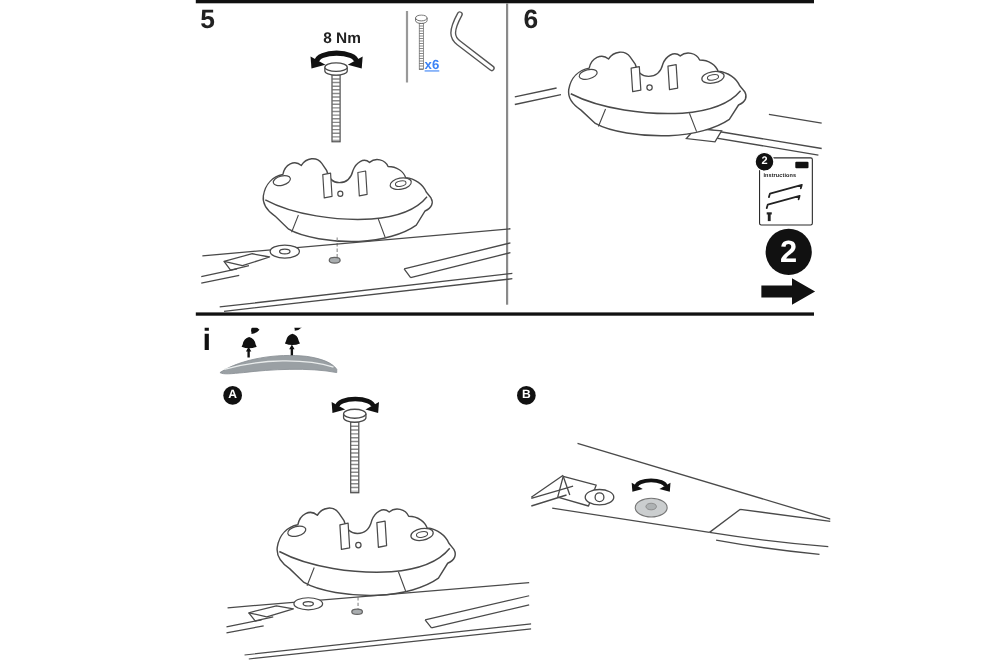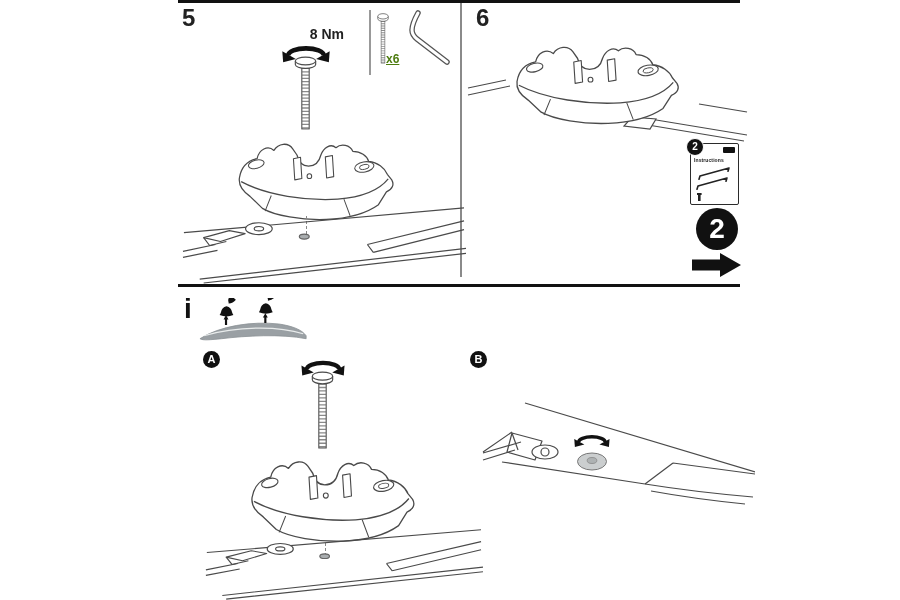--- a/index.html
+++ b/index.html
@@ -8,23 +8,23 @@
   }
   html,body{margin:0;padding:0;}
   body{
     width:900px;height:600px;position:relative;background:#fff;overflow:hidden;
     font-family:"Liberation Sans","DejaVu Sans",sans-serif;color:var(--ink);
   }
   .abs{position:absolute;}
   .rule{position:absolute;height:3px;background:var(--accent);}
   .vdiv{position:absolute;width:2px;background:#8a8a8a;}
   .stepnum{position:absolute;font-size:24px;font-weight:700;color:#222;letter-spacing:0;}
-  .torque{position:absolute;left:278px;top:26px;width:66px;text-align:right;
+  .torque{position:absolute;left:278px;top:26px;width:66px;text-align:center;
           font-size:14px;font-weight:700;color:#222;}
-  .qty{position:absolute;left:386px;top:52px;font-size:12px;font-weight:700;color:#4d7c0f;text-decoration:underline;}
+  .qty{position:absolute;left:386px;top:52px;font-size:12px;font-weight:700;color:#3b82f6;text-decoration:underline;}
   .parts-divider{position:absolute;left:369px;top:10px;width:1.5px;height:65px;background:#999;}
   .dash{position:absolute;width:0;border-left:1.2px dashed #888;}
   .badge{position:absolute;width:17px;height:17px;border-radius:50%;background:var(--accent);
          color:#fff;font-size:11px;font-weight:700;text-align:center;line-height:17px;}
   .kit-badge{position:absolute;left:696px;top:208px;width:42px;height:42px;border-radius:50%;
              background:var(--accent);color:#fff;font-size:28px;font-weight:700;
              text-align:center;line-height:41px;}
   .info-i{position:absolute;left:184px;top:293px;font-size:28px;font-weight:800;color:#111;}
   .card{position:absolute;left:690px;top:143px;width:47px;height:60px;background:#fff;
         border:1.3px solid #2b2b2b;border-radius:2px;}

